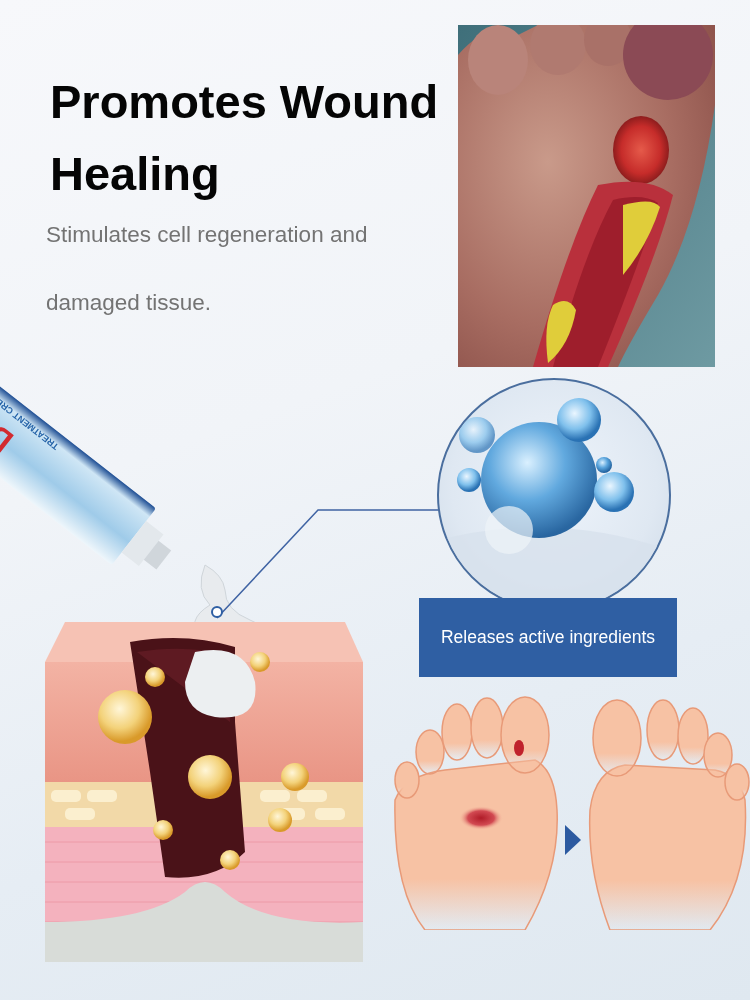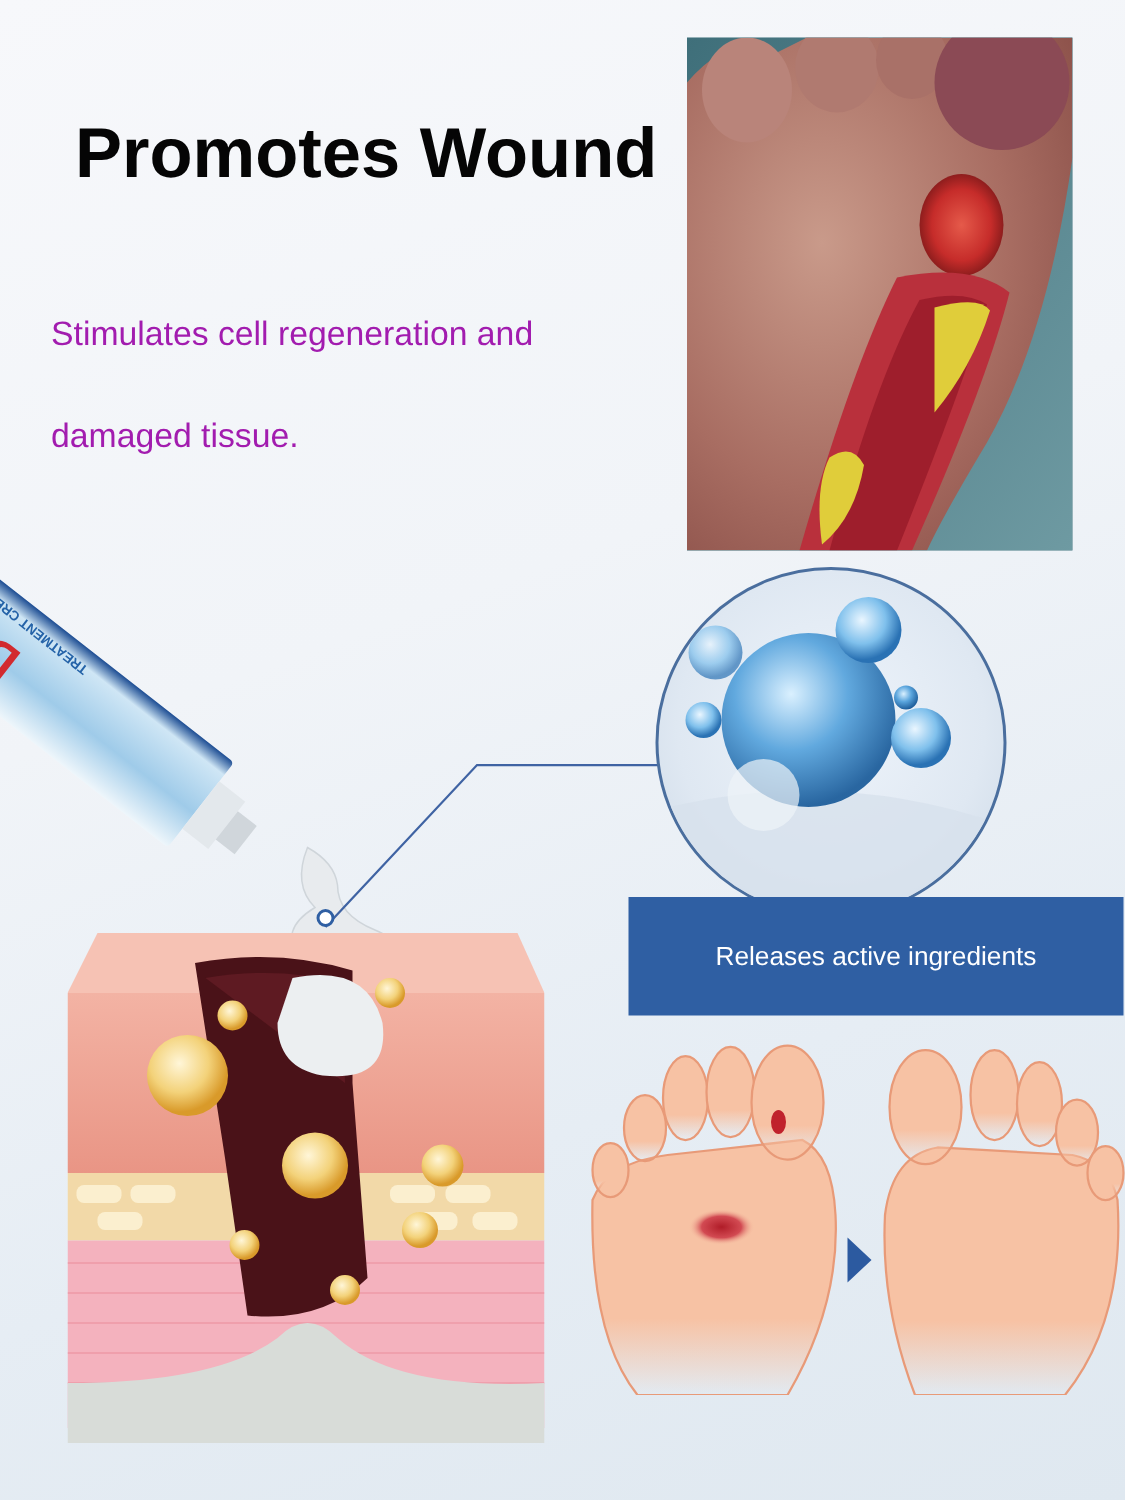--- a/index.html
+++ b/index.html
@@ -7,46 +7,47 @@
     width: 750px; height: 1000px; overflow: hidden; position: relative;
     font-family: "Liberation Sans", sans-serif;
     background: linear-gradient(160deg, #f7f8fb 0%, #f1f4f8 40%, #e6edf4 70%, #dfe8f0 100%);
   }
   .abs { position: absolute; }
   .headline {
     left: 34px; top: 50px; margin: 16px; font-weight: 700; font-size: 47px; line-height: 72px; color: #050505;
     width: 420px;
   }
   .subtext {
-    left: 34px; top: 206px; font-size: 22.5px; line-height: 34px; color: #a21caf;
-    width: 380px; margin: 0;
+    left: 34px; top: 206px; font-size: 22.5px; line-height: 34px; color: #737373;
+    width: 380px; margin: 12px;
   }
   
   .photo { left: 458px; top: 25px; width: 257px; height: 342px; overflow: hidden; background: #4f7f88; }
   
   .tube { left: -40px; top: 345px; width: 300px; height: 88px; transform: rotate(38deg); transform-origin: 0 0; }
   
   .callout {
-    left: 419px; top: 598px; width: 330px; height: 79px; background: #2f5fa3;
+    left: 419px; top: 598px; width: 258px; height: 79px; background: #2f5fa3;
     color: #fff; font-size: 17.5px; line-height: 33px; text-align: center;
     display: flex; flex-direction: column; justify-content: center;
   }
   .molecule-circle {
     left: 437px; top: 378px; width: 230px; height: 230px; border-radius: 50%;
     border: 2px solid #4a6e9e; overflow: hidden;
     background: radial-gradient(circle at 50% 45%, #eef4fb 0%, #dfe8f2 60%, #c9d6e4 100%);
   }
   .skin { left: 45px; top: 622px; width: 318px; height: 340px; }
   .feet { left: 385px; top: 690px; width: 365px; height: 240px; }
 </style>
 </head>
 <body>
 
 <h1 class="abs headline">
   <span>Promotes Wound</span><br>
+  <span>Healing</span>
 </h1>
 
 <p class="abs subtext">
   <span>Stimulates cell regeneration and</span><br>
   <br>
   <span>damaged tissue.</span>
 </p>
 
 <div class="abs photo">
   <svg width="257" height="342" viewBox="0 0 257 342">

